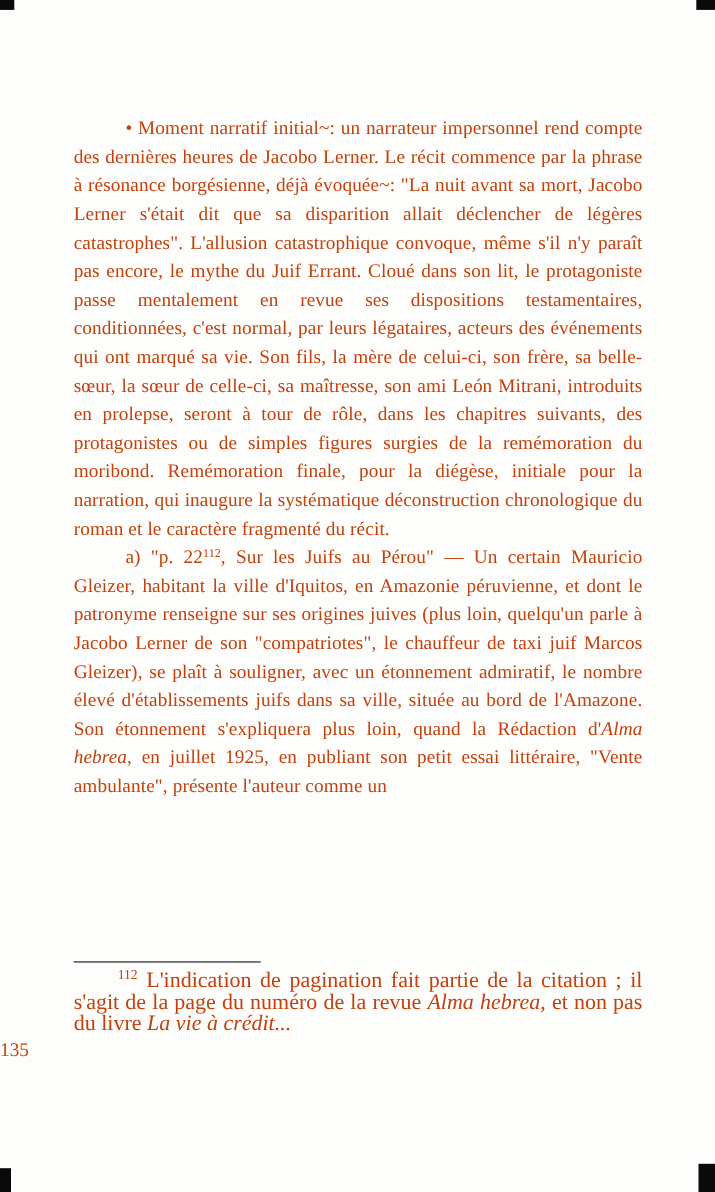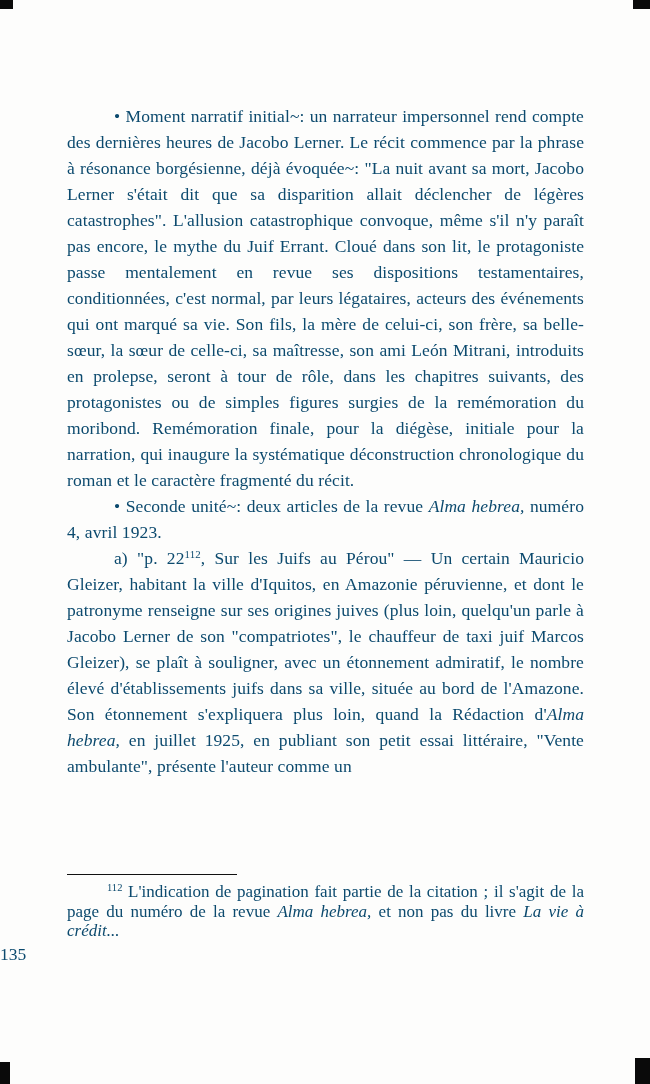--- a/index.html
+++ b/index.html
@@ -7,21 +7,21 @@
     padding: 0;
     background: #e8e8e8;
   }
   .page {
     position: relative;
     width: 650px;
     height: 1084px;
     background: #fdfdfc;
     overflow: hidden;
     font-family: "Liberation Serif", "DejaVu Serif", serif;
-    color: #0c4a6e;
+    color: #c2410c;
   }
   
   .artifact {
     position: absolute;
     background: #0a0a0a;
   }
   .a-tl { left: 0; top: 0; width: 13px; height: 9px; }
   .a-tr { right: 0; top: 0; width: 17px; height: 9px; }
   .a-bl { left: 0; bottom: 0; width: 10px; height: 22px; }
   .a-br { right: 0; bottom: 0; width: 15px; height: 26px; }
@@ -56,21 +56,21 @@
     width: 517px;
   }
   .footnote-rule {
     width: 170px;
     border: 0;
     border-top: 1.6px solid #111;
     margin: 0 0 7px 0;
   }
   .footnote-text {
     margin: 0;
-    font-size: 17px;
+    font-size: 20px;
     line-height: 19.5px;
     text-align: justify;
     text-indent: 40px;
   }
 
   .page-number {
     position: absolute;
     left: 0;
     top: 944px;
     width: 650px;
@@ -85,21 +85,20 @@
 
   <div class="artifact a-tl"></div>
   <div class="artifact a-tr"></div>
   <div class="artifact a-bl"></div>
   <div class="artifact a-br"></div>
 
   <div class="text-block">
 
     <p class="body-para"><span>• Moment narratif initial~: un narrateur impersonnel rend compte des dernières heures de Jacobo Lerner. Le récit commence par la phrase à résonance borgésienne, déjà évoquée~: "La nuit avant sa mort, Jacobo Lerner s'était dit que sa disparition allait déclencher de légères catastrophes". L'allusion catastrophique convoque, même s'il n'y paraît pas encore, le mythe du Juif Errant. Cloué dans son lit, le protagoniste passe mentalement en revue ses dispositions testamentaires, conditionnées, c'est normal, par leurs légataires, acteurs des événements qui ont marqué sa vie. Son fils, la mère de celui-ci, son frère, sa belle-sœur, la sœur de celle-ci, sa maîtresse, son ami León Mitrani, introduits en prolepse, seront à tour de rôle, dans les chapitres suivants, des protagonistes ou de simples figures surgies de la remémoration du moribond. Remémoration finale, pour la diégèse, initiale pour la narration, qui inaugure la systématique déconstruction chronologique du roman et le caractère fragmenté du récit.</span></p>
 
-    <p class="body-para"><span>• Seconde unité~: deux articles de la revue </span><span class="italic">Alma hebrea,</span><span> numéro 4, avril 1923.</span></p>
 
     <p class="body-para"><span>a) "p. 22</span><sup class="fnref">112</sup><span>, Sur les Juifs au Pérou" — Un certain Mauricio Gleizer, habitant la ville d'Iquitos, en Amazonie péruvienne, et dont le patronyme renseigne sur ses origines juives (plus loin, quelqu'un parle à Jacobo Lerner de son "compatriotes", le chauffeur de taxi juif Marcos Gleizer), se plaît à souligner, avec un étonnement admiratif, le nombre élevé d'établissements juifs dans sa ville, située au bord de l'Amazone. Son étonnement s'expliquera plus loin, quand la Rédaction d'</span><span class="italic">Alma hebrea,</span><span> en juillet 1925, en publiant son petit essai littéraire, "Vente ambulante", présente l'auteur comme un</span></p>
 
   </div>
 
   <div class="footnote-block">
     <hr class="footnote-rule">
     <p class="footnote-text"><sup class="fnref">112</sup><span> L'indication de pagination fait partie de la citation ; il s'agit de la page du numéro de la revue </span><span class="italic">Alma hebrea,</span><span> et non pas du livre </span><span class="italic">La vie à crédit...</span></p>
   </div>
 

